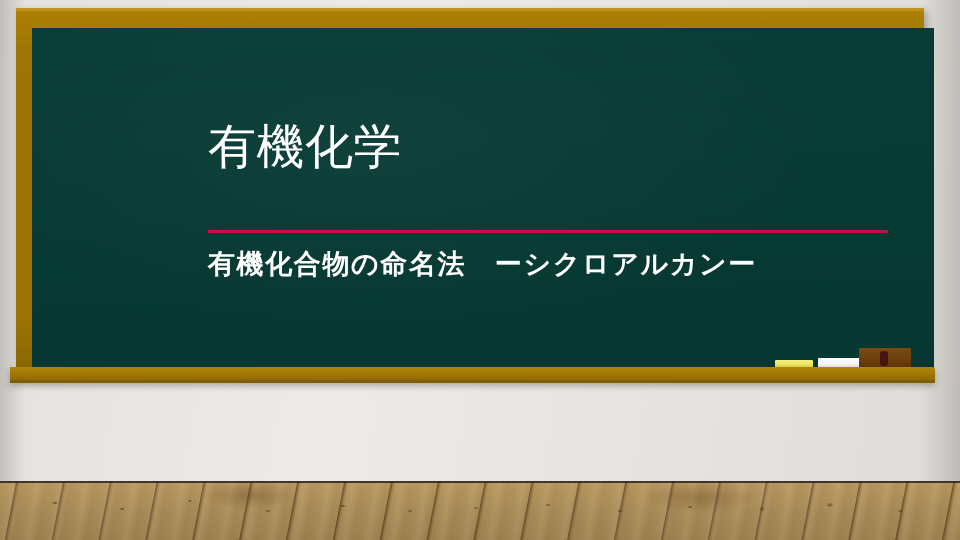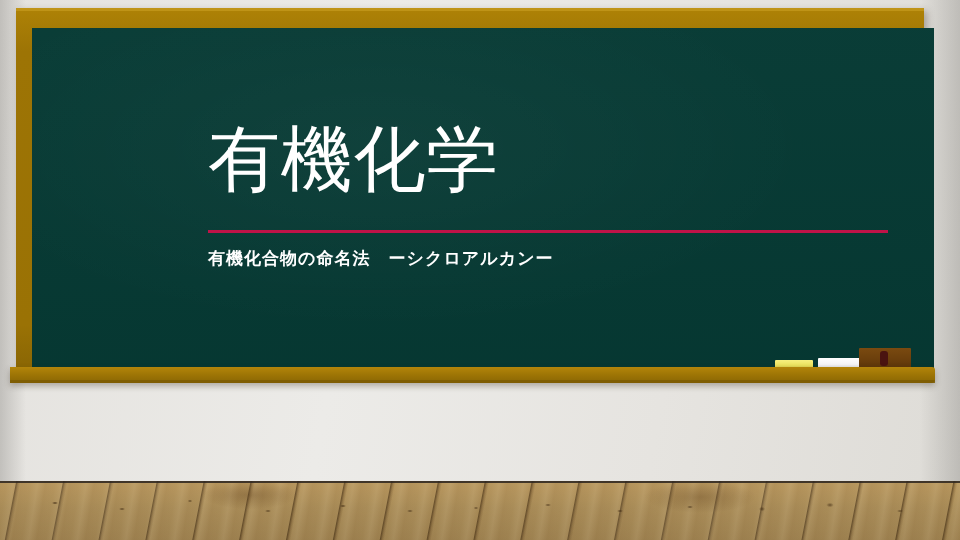--- a/index.html
+++ b/index.html
@@ -206,42 +206,42 @@
   .title-block {
     position: absolute;
     left: 192px;
     top: 100px;
     width: 700px;
   }
   .slide-title {
     margin: 0;
     font-family: "DejaVu Sans", "Liberation Sans", sans-serif;
     font-weight: 400;
-    font-size: 72px;
+    font-size: 48px;
     line-height: 1.1;
     color: #ffffff;
     letter-spacing: 0.01em;
     white-space: nowrap;
   }
   .title-rule {
     position: absolute;
     left: 0;
     top: 110px;
     width: 680px;
     height: 3px;
     background: #bf1348;
   }
   .slide-subtitle {
     position: absolute;
     left: 0;
     top: 128px;
     margin: 0;
     font-family: Liberation Sans, sans-serif;
     font-weight: 700;
-    font-size: 17px;
+    font-size: 27px;
     line-height: 1.25;
     color: #ffffff;
     letter-spacing: 0.06em;
     white-space: nowrap;
   }
 </style>
 </head>
 <body>
 
 <div id="slide">

